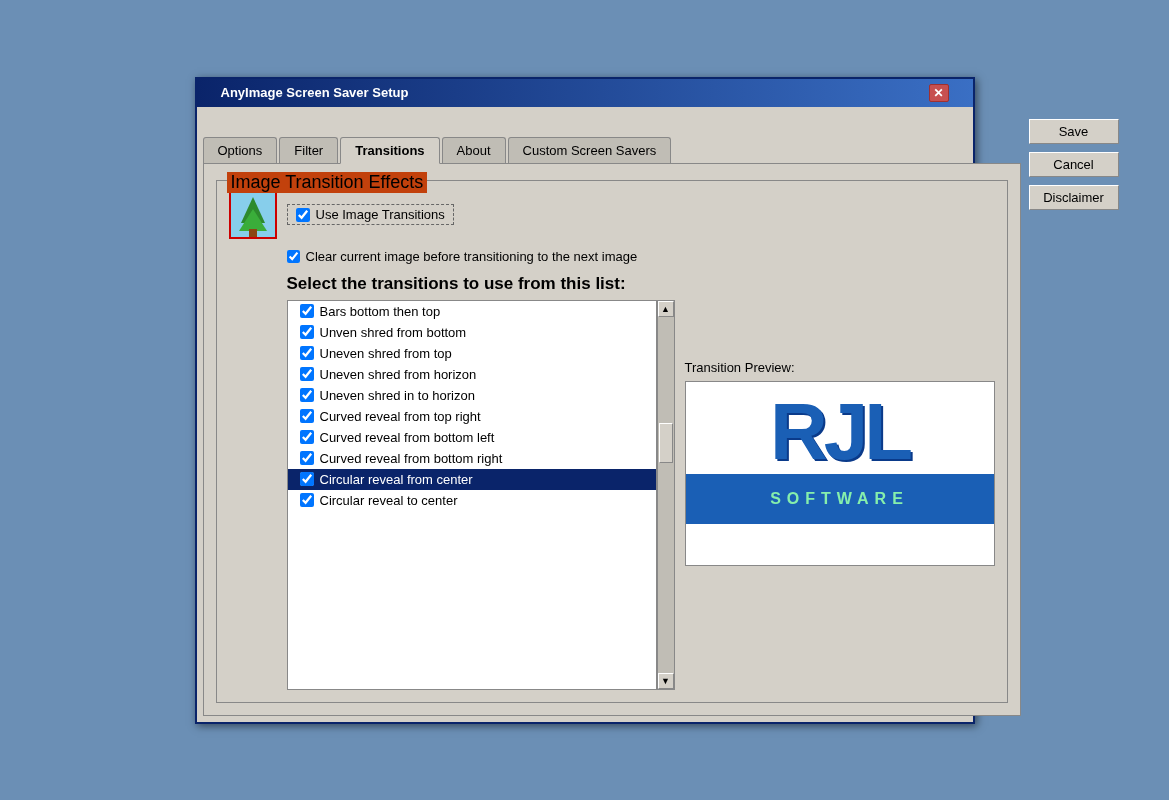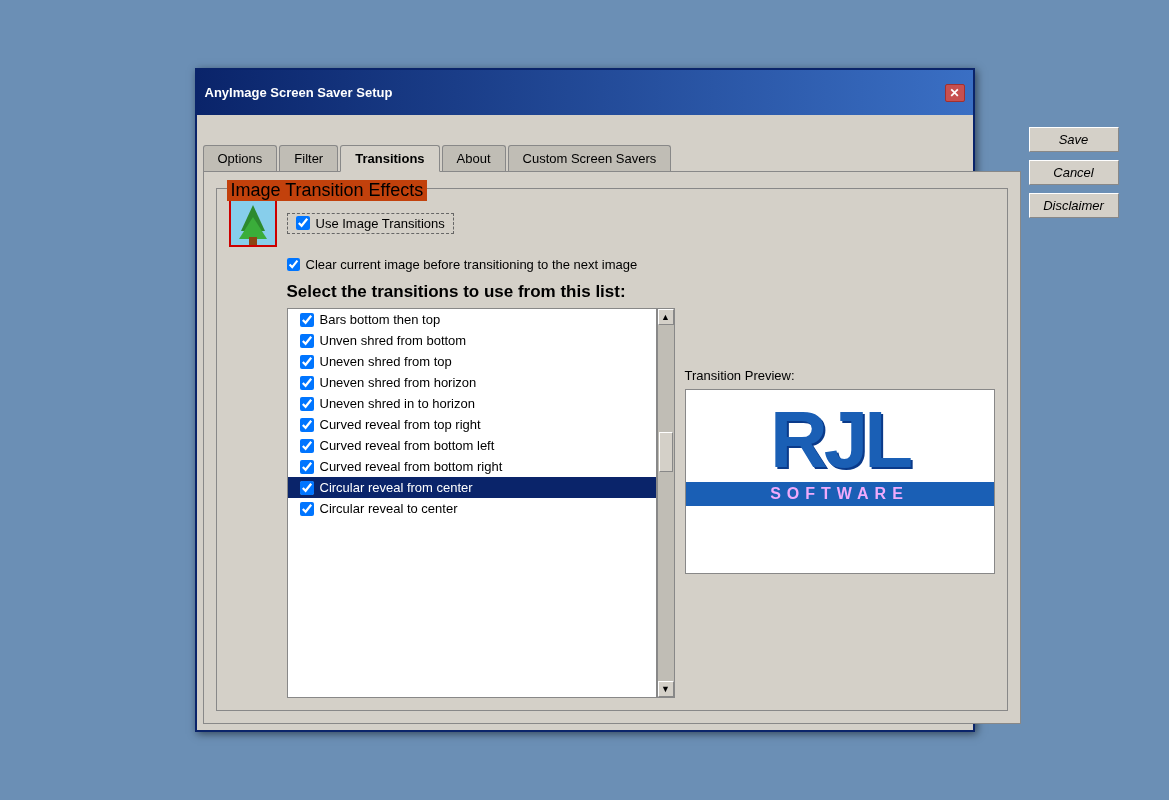--- a/index.html
+++ b/index.html
@@ -15,25 +15,25 @@
     }
     .window {
       background: #d4d0c8;
       border: 2px solid #0a246a;
       width: 780px;
       box-shadow: 2px 2px 8px rgba(0,0,0,0.5);
     }
     .title-bar {
       background: linear-gradient(to right, #0a246a, #3a6fc4);
       color: white;
-      padding: 4px 8px;
+      padding: 4px 24px;
       display: flex;
       align-items: center;
       justify-content: space-between;
-      height: 45px;
+      height: 28px;
       text-align: right;
     }
     .title-bar-text {
       font-size: 13px;
       font-weight: bold;
     }
     .title-bar-close {
       background: #c75050;
       border: 1px solid #a03030;
       color: white;
@@ -216,25 +216,25 @@
       font-weight: 900;
       color: #1a5fb5;
       letter-spacing: -4px;
       line-height: 1;
       padding-top: 10px;
       font-family: Arial Black, Arial, sans-serif;
       text-shadow: 2px 2px 0 #0a3a8a;
     }
     .software-text {
       background: #1a5fb5;
-      color: #f0abfc;
+      color: #86efac;
       font-size: 16px;
       font-weight: bold;
       letter-spacing: 6px;
-      padding: 3px 20px;
+      padding: 16px 20px;
       width: 100%;
       text-align: center;
       margin-top: 2px;
     }
     .side-buttons {
       display: flex;
       flex-direction: column;
       gap: 8px;
       padding-top: 6px;
       width: 90px;
@@ -244,21 +244,20 @@
       background: #d4d0c8;
       border-top: 1px solid #fff;
       border-left: 1px solid #fff;
       border-right: 1px solid #888;
       border-bottom: 1px solid #888;
       padding: 4px 10px;
       cursor: pointer;
       font-size: 13px;
       text-align: center;
       min-width: 80px;
-      font-style: italic;
     }
     .scrollbar-container {
       display: flex;
       flex-direction: column;
       width: 18px;
       height: 390px;
       background: #d4d0c8;
       border: 1px solid #888;
     }
     .scroll-btn {

